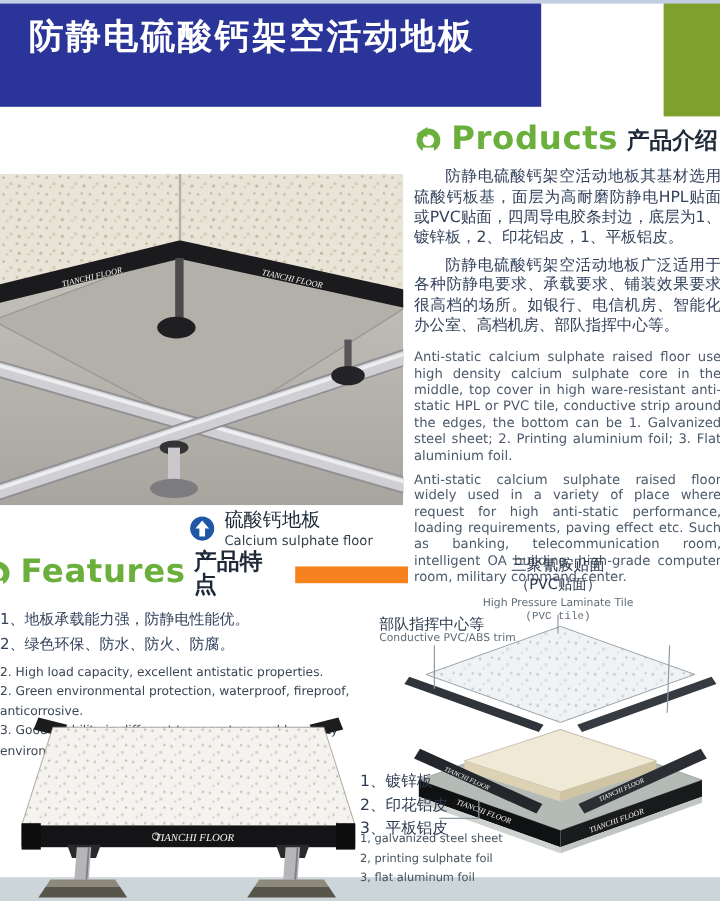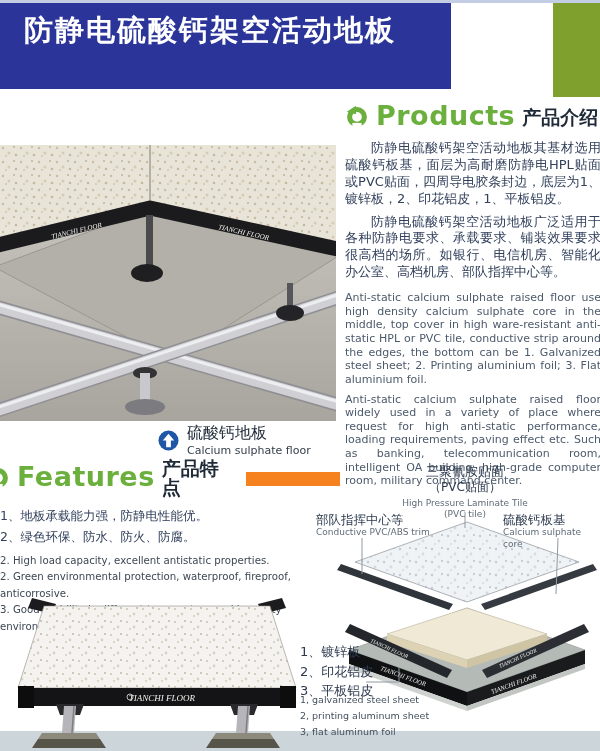--- a/index.html
+++ b/index.html
@@ -45,21 +45,21 @@
 
   
   .diagram{position:absolute;left:300px;top:446px;width:300px;height:300px;z-index:2;}
   .diagram .overlay{position:absolute;left:0;top:0;}
   .exploded{position:absolute;left:32px;top:74px;}
   .lbl{position:absolute;color:#2c3a4e;}
   .lbl-top{left:40px;top:18px;width:250px;text-align:center;}
   .lbl-top .zh1{font-size:13px;line-height:1.25;}
   .lbl-top .zh2{font-size:12px;line-height:1.2;}
   .lbl-top .en1{font-size:9px;color:#5f6c78;line-height:1.25;margin-top:3px;}
-  .lbl-top .en2{font-size:9px;color:#5f6c78;line-height:1.2;}
+  .lbl-top .en2{font-size:9px;color:#5f6c78;line-height:1.2;font-family:Liberation Mono, monospace;}
   .lbl-left{left:16px;top:66px;}
   .lbl-right{left:203px;top:66px;}
   .lbl .zh{font-size:12.5px;line-height:1.2;}
   .lbl .en{font-size:9px;color:#5f6c78;line-height:1.3;}
   .list-zh{position:absolute;left:0;top:196px;margin:0;padding:0;list-style:none;
            font-size:13px;line-height:1.5;color:#2c3a4e;}
   .list-en{position:absolute;left:0;top:246px;margin:0;padding:0;list-style:none;
            font-size:9.5px;line-height:1.7;color:#45525e;}
 
   .icon-ring,.icon-circle{display:inline-block;line-height:0;}
@@ -263,29 +263,25 @@
     <div class="lbl lbl-top">
       <div class="zh1">三聚氰胺贴面</div>
       <div class="zh2">（PVC贴面）</div>
       <div class="en1">High Pressure Laminate Tile</div>
       <div class="en2">(PVC tile)</div>
     </div>
     <div class="lbl lbl-left">
       <div class="zh">部队指挥中心等</div>
       <div class="en">Conductive PVC/ABS trim</div>
     </div>
-    <div class="lbl lbl-right">
-      <div class="zh">硫酸钙板基</div>
-      <div class="en">Calcium sulphate core</div>
-    </div>
     <ul class="list-zh">
       <li>1、镀锌板</li>
       <li>2、印花铝皮</li>
       <li>3、平板铝皮</li>
     </ul>
     <ul class="list-en">
       <li>1, galvanized steel sheet</li>
-      <li>2, printing aluminum sheet</li>
+      <li>2, printing sulphate foil</li>
       <li>3, flat aluminum foil</li>
     </ul>
   </div>
 
 </div>
 
 </body></html>

